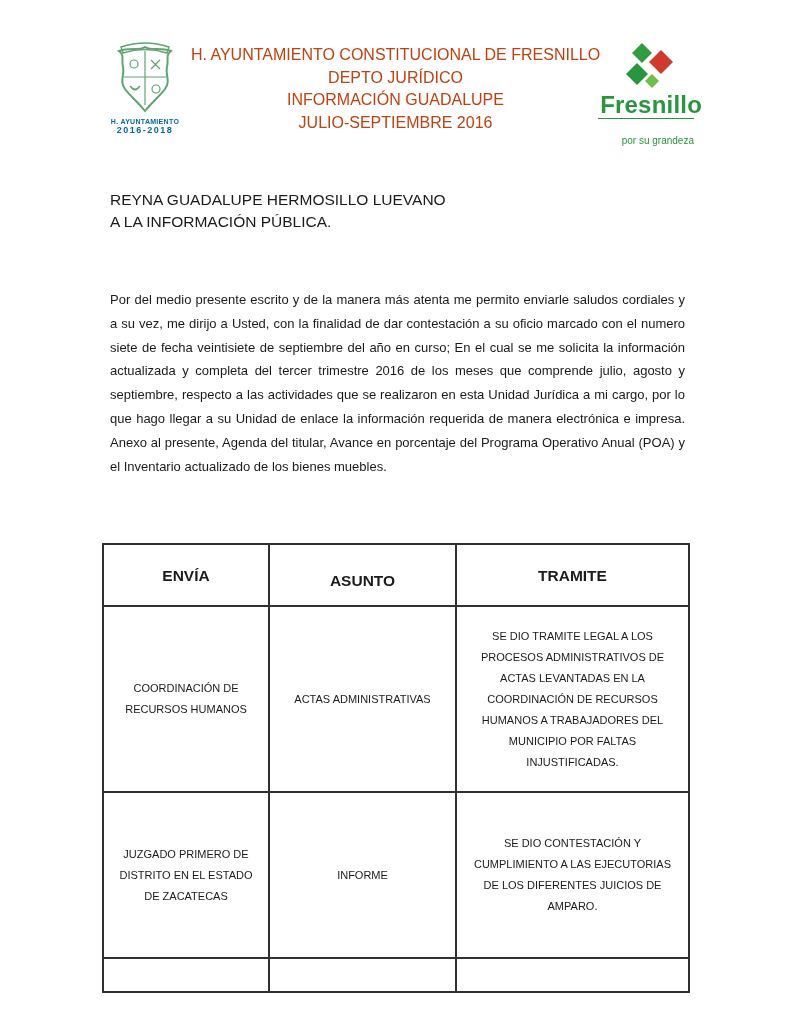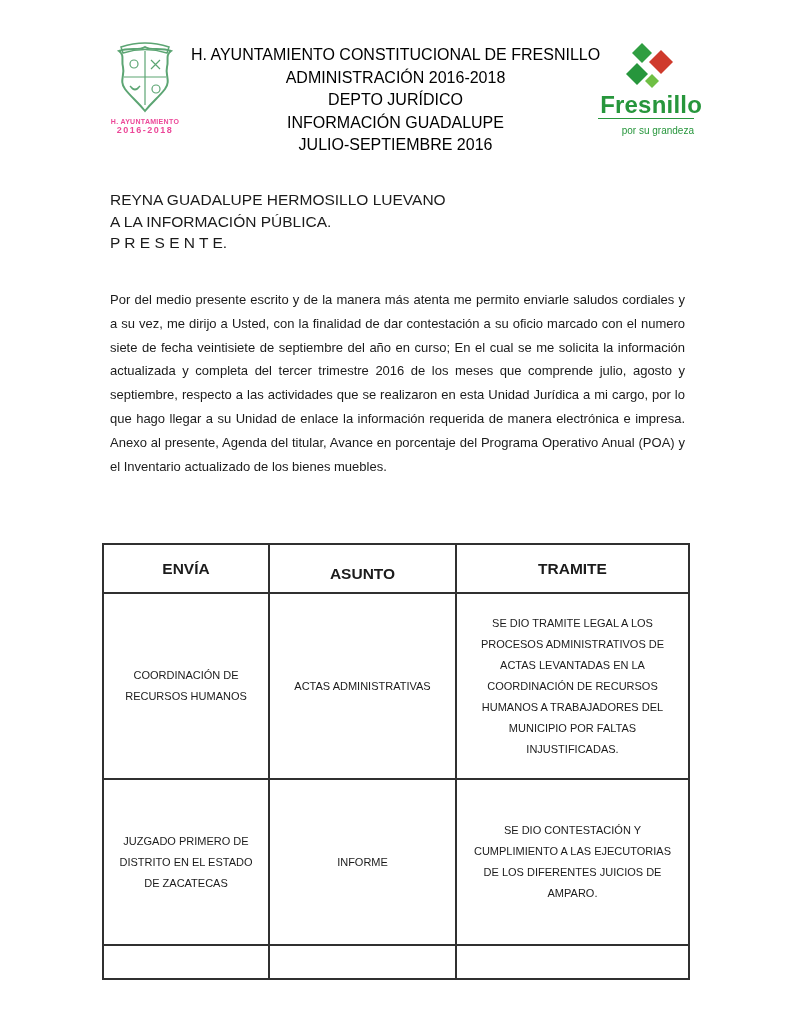--- a/index.html
+++ b/index.html
@@ -14,33 +14,33 @@
     overflow: hidden;
   }
 
   
   .crest {
     position: absolute;
     left: 106px;
     top: 38px;
     width: 78px;
     text-align: center;
-    color: #ec4899;
+    color: #0369a1;
   }
   .crest svg { display: block; margin: 0 auto; }
   .crest-caption { font-size: 7px; font-weight: 700; letter-spacing: .3px; margin-top: 2px; }
   .crest-years   { font-size: 9px; font-weight: 700; letter-spacing: 1.5px; }
 
   .header-title {
     position: absolute;
     left: 0; right: 0; top: 44px;
     text-align: center;
     font-size: 16px;
     line-height: 22.5px;
-    color: #000000;
+    color: #c2410c;
   }
 
   .brand {
     position: absolute;
     left: 590px;
     top: 42px;
     width: 112px;
     text-align: right;
   }
   .brand svg { display: block; margin: 0 auto; }
@@ -50,21 +50,21 @@
     font-size: 24px;
     line-height: 25px;
     letter-spacing: .2px;
   }
   .brand-tagline {
     display: block;
     color: #27963c;
     font-size: 10px;
     line-height: 12px;
     margin: 1px 8px 0;
-    padding-top: 6px;
+    padding-top: 16px;
     border-top: 1px solid #27963c;
   }
 
   
   .recipient {
     position: absolute;
     left: 110px;
     top: 189px;
     font-size: 15.5px;
     font-weight: 400;
@@ -94,21 +94,21 @@
   .info-table th, .info-table td {
     border: 2px solid #303030;
     text-align: center;
     vertical-align: middle;
     font-size: 11px;
     line-height: 21px;
     padding: 4px 12px;
     overflow: hidden;
   }
   .info-table th { font-weight: 700; font-size: 15.5px; }
-  .hdr-row { height: 49px; }
+  .hdr-row { height: 62px; }
   .row-1 { height: 186px; }
   .row-2 { height: 166px; }
   .row-3 { height: 34px; }
   .th-asunto span { position: relative; top: 5px; }
   .cell-top { vertical-align: top; padding-top: 31px; margin-left: 38px; }
 </style>
 </head>
 <body>
 
 <div class="page">
@@ -123,41 +123,39 @@
       <path d="M40 22 l9 9 M49 22 l-9 9" stroke="#5ca573" stroke-width="1.2"></path>
       <path d="M19 48 q5 6 10 0 q-5 8 -10 0" stroke="#5ca573" stroke-width="1.2" fill="none"></path>
       <circle cx="45" cy="51" r="4" stroke="#5ca573" stroke-width="1.2" fill="none"></circle>
     </svg>
     <div class="crest-caption">H. AYUNTAMIENTO</div>
     <div class="crest-years">2016-2018</div>
   </div>
 
   <div class="header-title">
     <div>H. AYUNTAMIENTO CONSTITUCIONAL DE FRESNILLO</div>
-    <div>ADMINISTRACIÓN 2016-2018</div>
     <div>DEPTO JURÍDICO</div>
     <div>INFORMACIÓN GUADALUPE</div>
     <div>JULIO-SEPTIEMBRE 2016</div>
   </div>
 
   <div class="brand">
     <svg width="74" height="50" viewBox="0 0 74 50" xmlns="http://www.w3.org/2000/svg">
       <polygon points="33,1 43,11 33,21 23,11" fill="#2f9e41"></polygon>
       <polygon points="52,8 64,20 52,32 40,20" fill="#cf3a2c"></polygon>
       <polygon points="28,21 39,32 28,43 17,32" fill="#27963c"></polygon>
       <polygon points="43,32 50,39 43,46 36,39" fill="#6fbf44"></polygon>
     </svg>
     <div class="brand-name">Fresnillo</div>
     <span class="brand-tagline">por su grandeza</span>
   </div>
 
   <div class="recipient">
     <div>REYNA GUADALUPE HERMOSILLO LUEVANO</div>
     <div>A LA INFORMACIÓN PÚBLICA.</div>
-    <div>P R E S E N T E.</div>
   </div>
 
   <p class="body-paragraph">Por del medio presente escrito y de la manera más atenta me permito enviarle saludos cordiales y a su vez, me dirijo a Usted, con la finalidad de dar contestación a su oficio marcado con el numero siete de fecha veintisiete de septiembre del año en curso; En el cual se me solicita la información actualizada y completa del tercer trimestre 2016 de los meses que comprende julio, agosto y septiembre,  respecto a las actividades que se realizaron en esta Unidad Jurídica  a mi cargo, por lo que hago llegar a su Unidad de enlace la información requerida de manera electrónica e impresa. Anexo al presente, Agenda del titular, Avance en porcentaje del Programa Operativo Anual (POA) y el Inventario actualizado de los bienes muebles.</p>
 
   <table class="info-table">
     <colgroup>
       <col style="width:166px">
       <col style="width:187px">
       <col style="width:233px">
     </colgroup>

